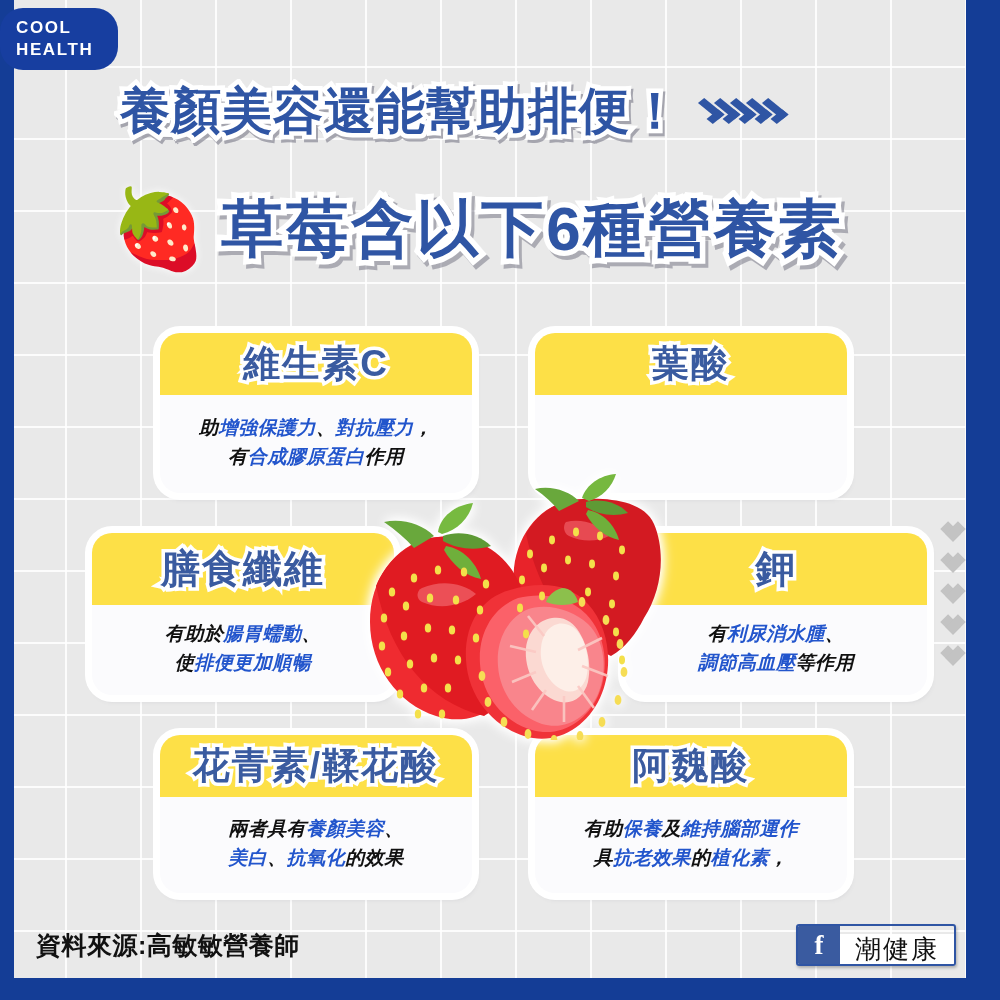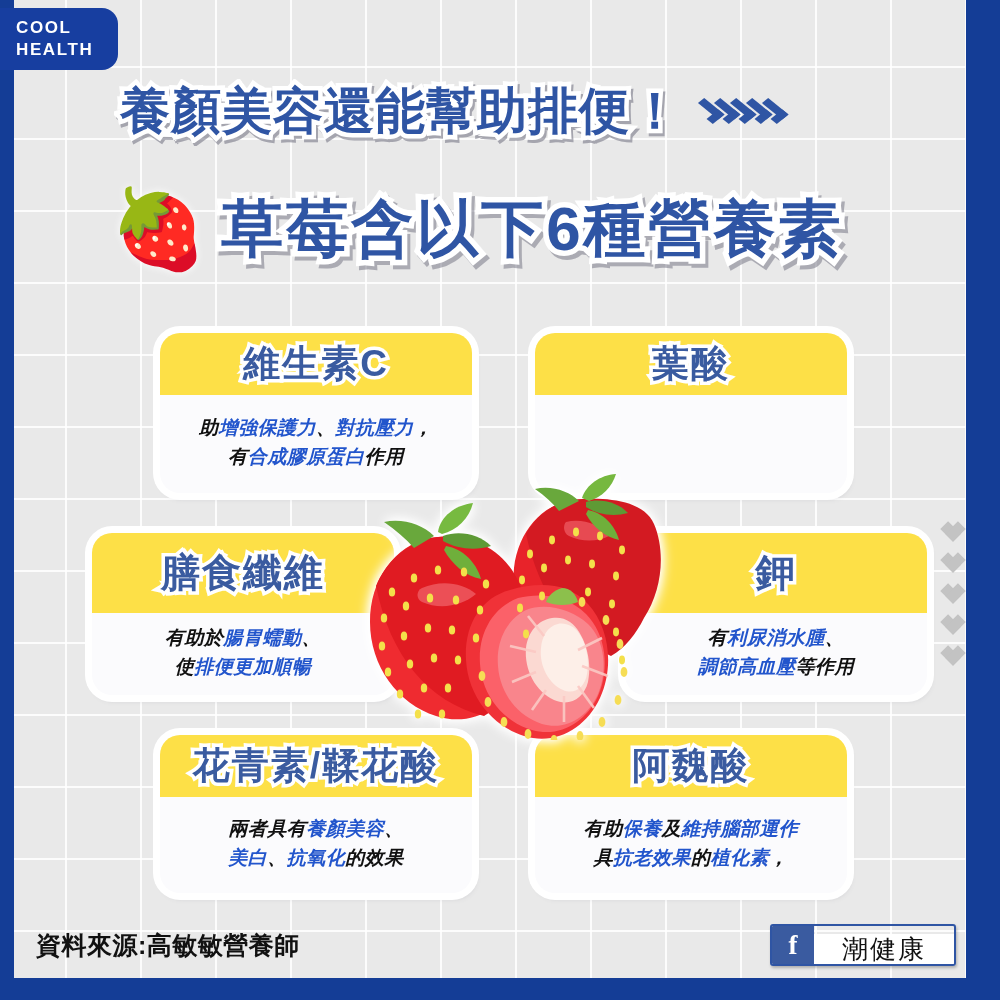--- a/index.html
+++ b/index.html
@@ -32,20 +32,21 @@
     background: #173EA0;
     border-top-right-radius: 16px;
     border-bottom-right-radius: 16px;
     color: #fff;
     z-index: 45;
     padding: 9px 0 0 16px;
     letter-spacing: 1.6px;
     line-height: 1.32;
     font-size: 17px;
     font-weight: 700;
+    border-radius: 23px;
   }
   .logo-badge div { white-space: nowrap; }
 
   
   .headline-row {
     position: absolute; left: 120px; top: 78px;
     width: 840px; height: 66px;
     display: flex; gap: 20px;
     z-index: 20;
   }
@@ -115,21 +116,21 @@
   }
   .card-line .hl { color: #2255CC; }
 
   #card-1 { left: 160px; top: 333px; width: 312px; height: 160px; }
   #card-2 { left: 535px; top: 333px; width: 312px; height: 160px; }
   #card-3 { left: 92px;  top: 533px; width: 302px; height: 162px; }
   #card-4 { left: 625px; top: 533px; width: 302px; height: 162px; }
   #card-5 { left: 160px; top: 735px; width: 312px; height: 158px; }
   #card-6 { left: 535px; top: 735px; width: 312px; height: 158px; }
 
-  #card-3 .card-head, #card-4 .card-head { height: 80px; }
+  #card-3 .card-head, #card-4 .card-head { height: 72px; }
   #card-3 .card-title, #card-4 .card-title { font-size: 39px; }
 
   
   .berries { position: absolute; left: 330px; top: 470px; width: 350px; height: 270px; z-index: 25; }
   .berries svg { width: 100%; height: 100%; filter: drop-shadow(0 0 6px #fff) drop-shadow(0 0 5px #fff); }
 
   
   .chev-down-col {
     position: absolute; right: 38px; top: 520px;
     display: flex; flex-direction: column; gap: 13px; z-index: 12;
@@ -156,21 +157,21 @@
     box-shadow: 1px 2px 3px rgba(0,0,0,.25);
   }
   .fb-f {
     background: #3A5BA0; color: #fff;
     width: 42px; display: flex; align-items: center; justify-content: center;
     font-size: 27px; font-weight: 700;
     font-family: "Liberation Serif", serif;
   }
   .fb-name {
     background: #fff; color: #111;
-    padding: 0 28px; display: flex; align-items: center;
+    padding: 0 15px; display: flex; align-items: center;
     font-size: 26px; letter-spacing: 2px; margin-top: 8px;
   }
 </style>
 </head>
 <body>
 
 <div id="poster">
 
   <div class="frame-edge frame-left"></div>
   <div class="frame-edge frame-right"></div>

